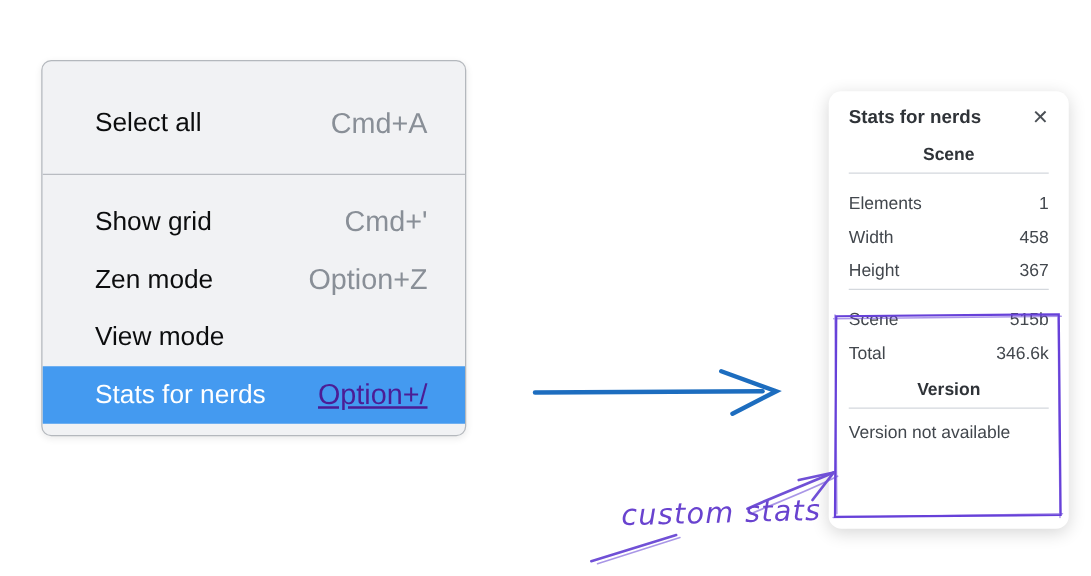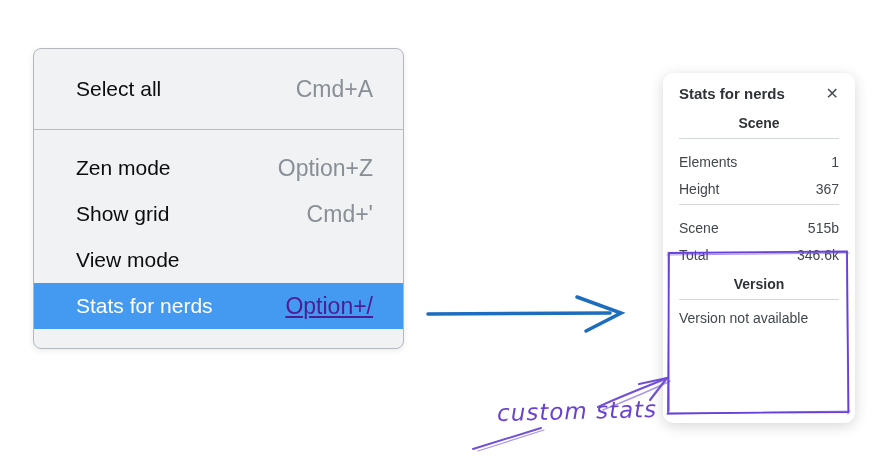--- a/index.html
+++ b/index.html
@@ -4,28 +4,29 @@
 <style>
   html,body{margin:0;padding:0;}
   body{
     width:873px;height:461px;position:relative;overflow:hidden;
     background:#ffffff;
     font-family:"Liberation Sans", sans-serif;
   }
 
   
   .context-menu{
-    position:absolute;left:33px;top:48px;width:371px;height:301px;
+    position:absolute;left:33px;top:48px;width:340px;height:301px;
     background:#f1f2f4;
     border:1px solid #b4b8bd;
     border-radius:8px;
     box-sizing:border-box;
     box-shadow:0 2px 6px rgba(0,0,0,0.08);
     display:flex;flex-direction:column;
     overflow:hidden;
+    justify-content:center;
   }
   .menu-group-1{padding-top:12px;}
   .menu-group-2{padding-top:15px;border-top:1px solid #b9bcc1;margin-top:12px;}
   .menu-item{
     height:46px;
     display:flex;align-items:center;justify-content:space-between;
     padding:0 30px 0 42px;
     cursor:default;
   }
   .menu-group-1 .menu-item{height:56px;}
@@ -83,26 +84,26 @@
 
 <div class="context-menu">
   <div class="menu-group-1">
     <div class="menu-item">
       <span class="label">Select all</span>
       <span class="shortcut">Cmd+A</span>
     </div>
   </div>
   <div class="menu-group-2">
     <div class="menu-item">
+      <span class="label">Show grid</span>
+      <span class="shortcut">Cmd+'</span>
+    </div>
+    <div class="menu-item">
       <span class="label">Zen mode</span>
       <span class="shortcut">Option+Z</span>
-    </div>
-    <div class="menu-item">
-      <span class="label">Show grid</span>
-      <span class="shortcut">Cmd+'</span>
     </div>
     <div class="menu-item">
       <span class="label">View mode</span>
     </div>
     <div class="menu-item highlighted">
       <span class="label">Stats for nerds</span>
       <span class="shortcut">Option+/</span>
     </div>
   </div>
 </div>
@@ -111,20 +112,24 @@
   <div class="panel-header">
     <span class="panel-title">Stats for nerds</span>
     <button class="panel-close">✕</button>
   </div>
 
   <div class="section-header">Scene</div>
   <hr class="divider">
   <div class="stat-row">
     <span>Elements</span>
     <span>1</span>
+  </div>
+  <div class="stat-row">
+    <span>Width</span>
+    <span>458</span>
   </div>
   <div class="stat-row">
     <span>Height</span>
     <span>367</span>
   </div>
 
   <hr class="divider">
   <div class="stat-row">
     <span>Scene</span>
     <span>515b</span>

